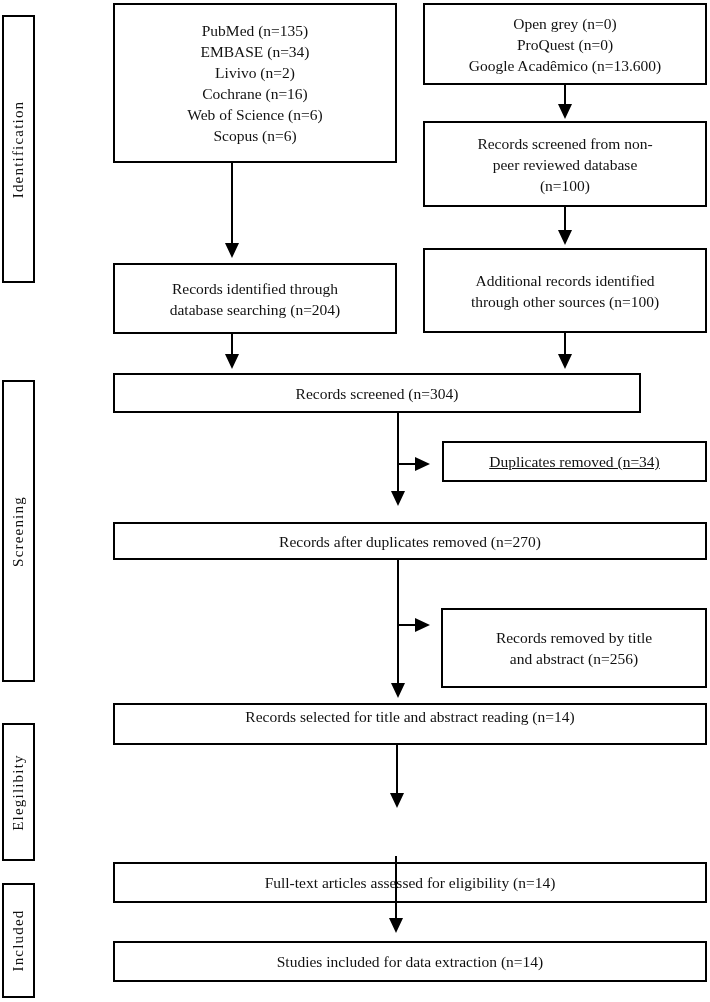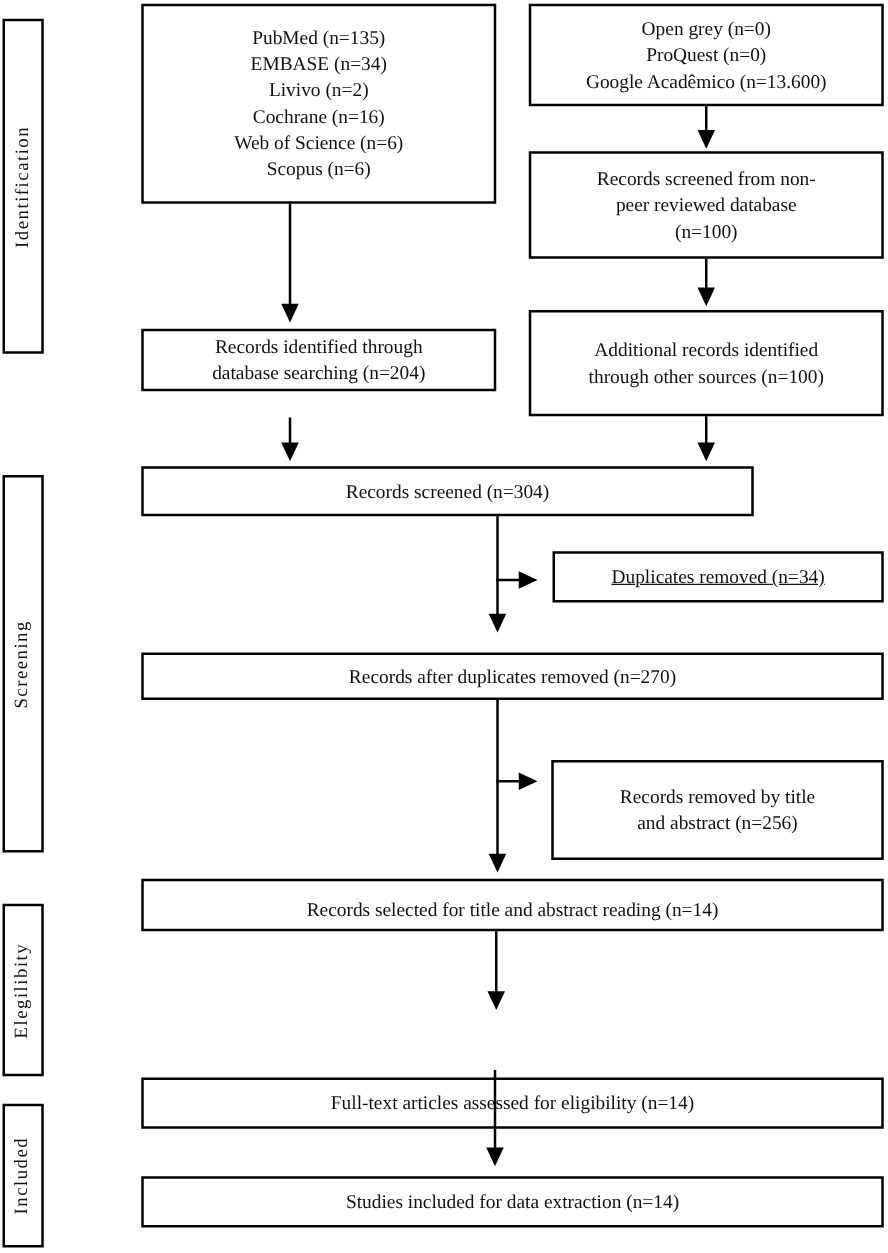--- a/index.html
+++ b/index.html
@@ -17,21 +17,21 @@
     position: absolute;
     background: #ffffff;
     border: 2px solid #000000;
     display: flex;
     flex-direction: column;
     justify-content: center;
     align-items: center;
     text-align: center;
     font-size: 15.5px;
     line-height: 21px;
-    padding: 4px 6px;
+    padding: 16px 6px;
   }
   .stage {
     position: absolute;
     background: #ffffff;
     border: 2px solid #000000;
     display: flex;
     justify-content: center;
     align-items: center;
   }
   .stage span {
@@ -87,31 +87,31 @@
     <div>ProQuest (n=0)</div>
     <div>Google Acadêmico (n=13.600)</div>
   </div>
 
   <div class="box" style="left:423px; top:121px; width:284px; height:86px;">
     <div>Records screened from non-</div>
     <div>peer reviewed database</div>
     <div>(n=100)</div>
   </div>
 
-  <div class="box" style="left:113px; top:263px; width:284px; height:50px;">
+  <div class="box" style="left:113px; top:263px; width:284px; height:71px;">
     <div>Records identified through</div>
     <div>database searching (n=204)</div>
   </div>
 
   <div class="box" style="left:423px; top:248px; width:284px; height:85px;">
     <div>Additional records identified</div>
     <div>through other sources (n=100)</div>
   </div>
 
-  <div class="box" style="left:113px; top:373px; width:490px; height:40px;">
+  <div class="box" style="left:113px; top:373px; width:528px; height:40px;">
     <div>Records screened (n=304)</div>
   </div>
 
   <div class="box" style="left:442px; top:441px; width:265px; height:41px;text-decoration:underline;">
     <div>Duplicates removed (n=34)</div>
   </div>
 
   <div class="box" style="left:113px; top:522px; width:594px; height:38px;">
     <div>Records after duplicates removed (n=270)</div>
   </div>

